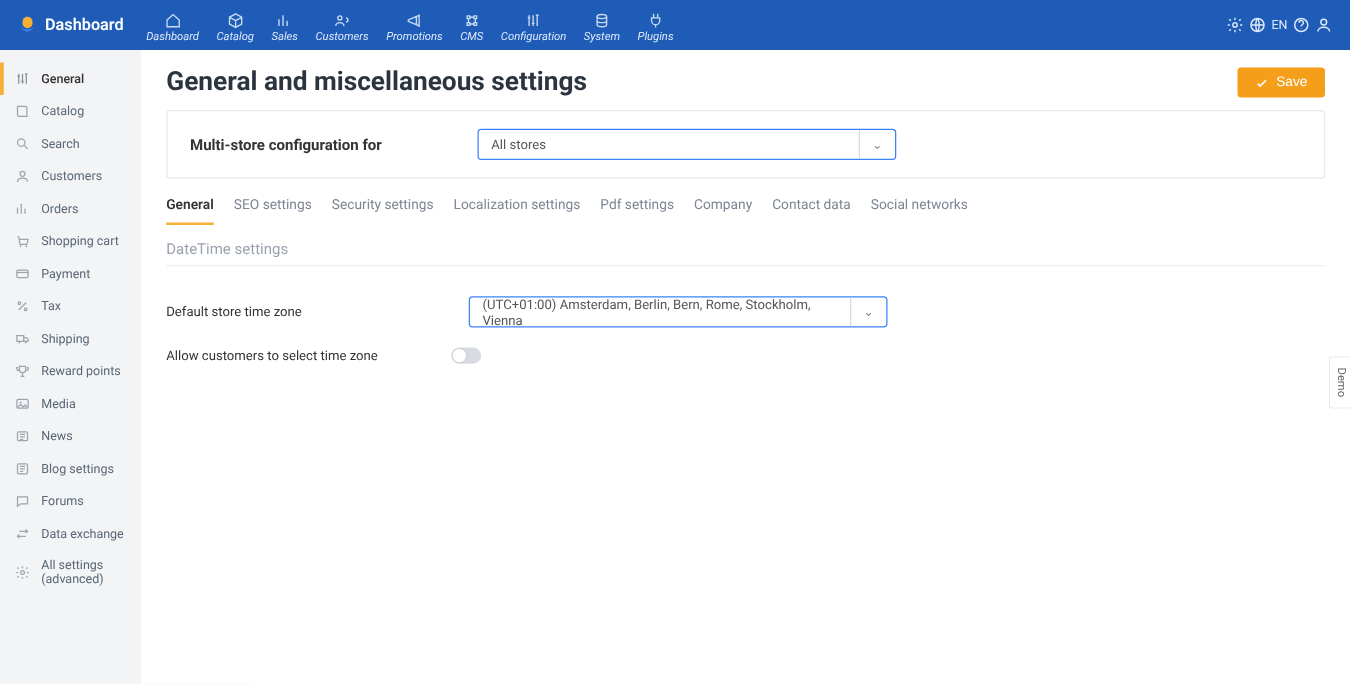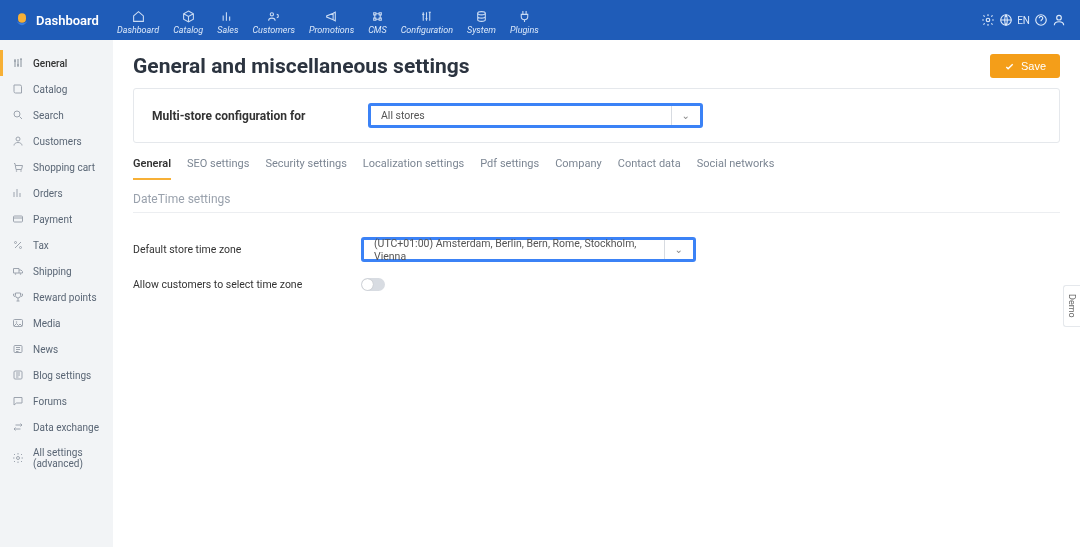--- a/index.html
+++ b/index.html
@@ -24,21 +24,21 @@
   .side-item svg { flex: 0 0 auto; opacity: .7; }
 
   
   .main { flex: 1; background: #fff; overflow: auto; position: relative; }
   .page-header { display: flex; align-items: center; justify-content: space-between; padding: 14px 20px 10px; }
   .page-title { font-size: 21px; font-weight: 700; color: #2c3440; }
   .save-btn { background: #f49e19; color: #fff; border: none; border-radius: 3px; padding: 6px 14px; font-size: 11px; display: flex; align-items: center; gap: 6px; cursor: pointer; }
 
   .card { border: 1px solid #e5e8ec; border-radius: 3px; margin: 0 20px 14px; padding: 14px 18px; display:flex; align-items:center; }
   .multistore-label { font-size: 12px; color: #333; font-weight:700; width: 216px; }
-  .select { border: 3px solid #3b82f6; border-radius: 3px; height: 25px; display: flex; align-items: center; justify-content: space-between; padding: 0 10px; font-size: 10.5px; color: #555; background: #fff; width: 335px; cursor: pointer; }
+  .select { border: 1px solid #3b82f6; border-radius: 3px; height: 25px; display: flex; align-items: center; justify-content: space-between; padding: 0 10px; font-size: 10.5px; color: #555; background: #fff; width: 335px; cursor: pointer; margin-left: 14px; }
   .select .chev { color: #888; font-size: 10px; }
   .select .chev-box { border-left:1px solid #d7dbe1; height:100%; display:flex; align-items:center; padding-left:10px; margin-left:10px;}
   .select-wide { width: 335px; }
 
   .tabs { display: flex; gap: 16px; padding: 0 20px; border-bottom: 0; font-size: 11px; }
   .tab { color: #7c8693; padding-bottom: 8px; cursor: pointer; }
   .tab.active { color: #333; font-weight: 600; border-bottom: 2px solid #f7b036; }
 
   .form-section { padding: 10px 20px; }
   .form-row { display: flex; align-items: center; padding: 8px 0; font-size: 10.5px; }
@@ -165,31 +165,31 @@
       </div>
     <div class="side-item">
         <svg width="12" height="12" viewBox="0 0 24 24">
           <circle cx="12" cy="8" r="4" stroke="#7a8390" stroke-width="2" fill="none"></circle>
           <path stroke="#7a8390" stroke-width="2" fill="none" d="M4 21c0-4 4-6 8-6s8 2 8 6"></path>
         </svg>
         <span>Customers</span>
       </div>
     <div class="side-item">
         <svg width="12" height="12" viewBox="0 0 24 24">
+          <path stroke="#7a8390" stroke-width="2" fill="none" d="M4 20V10m6 10V4m6 16v-8"></path>
+        </svg>
+        <span>Orders</span>
+      </div>
+    <div class="side-item">
+        <svg width="12" height="12" viewBox="0 0 24 24">
           <path stroke="#7a8390" stroke-width="2" fill="none" d="M4 5h2l2 12h11l2-8H7"></path>
           <circle cx="9" cy="20" r="1.5" fill="#7a8390"></circle>
           <circle cx="18" cy="20" r="1.5" fill="#7a8390"></circle>
         </svg>
         <span>Shopping cart</span>
-      </div>
-    <div class="side-item">
-        <svg width="12" height="12" viewBox="0 0 24 24">
-          <path stroke="#7a8390" stroke-width="2" fill="none" d="M4 20V10m6 10V4m6 16v-8"></path>
-        </svg>
-        <span>Orders</span>
       </div>
     <div class="side-item">
         <svg width="12" height="12" viewBox="0 0 24 24">
           <rect x="3" y="6" width="18" height="12" rx="2" stroke="#7a8390" stroke-width="2" fill="none"></rect>
           <path stroke="#7a8390" stroke-width="2" d="M3 10h18"></path>
         </svg>
         <span>Payment</span>
       </div>
     <div class="side-item">
         <svg width="12" height="12" viewBox="0 0 24 24">

